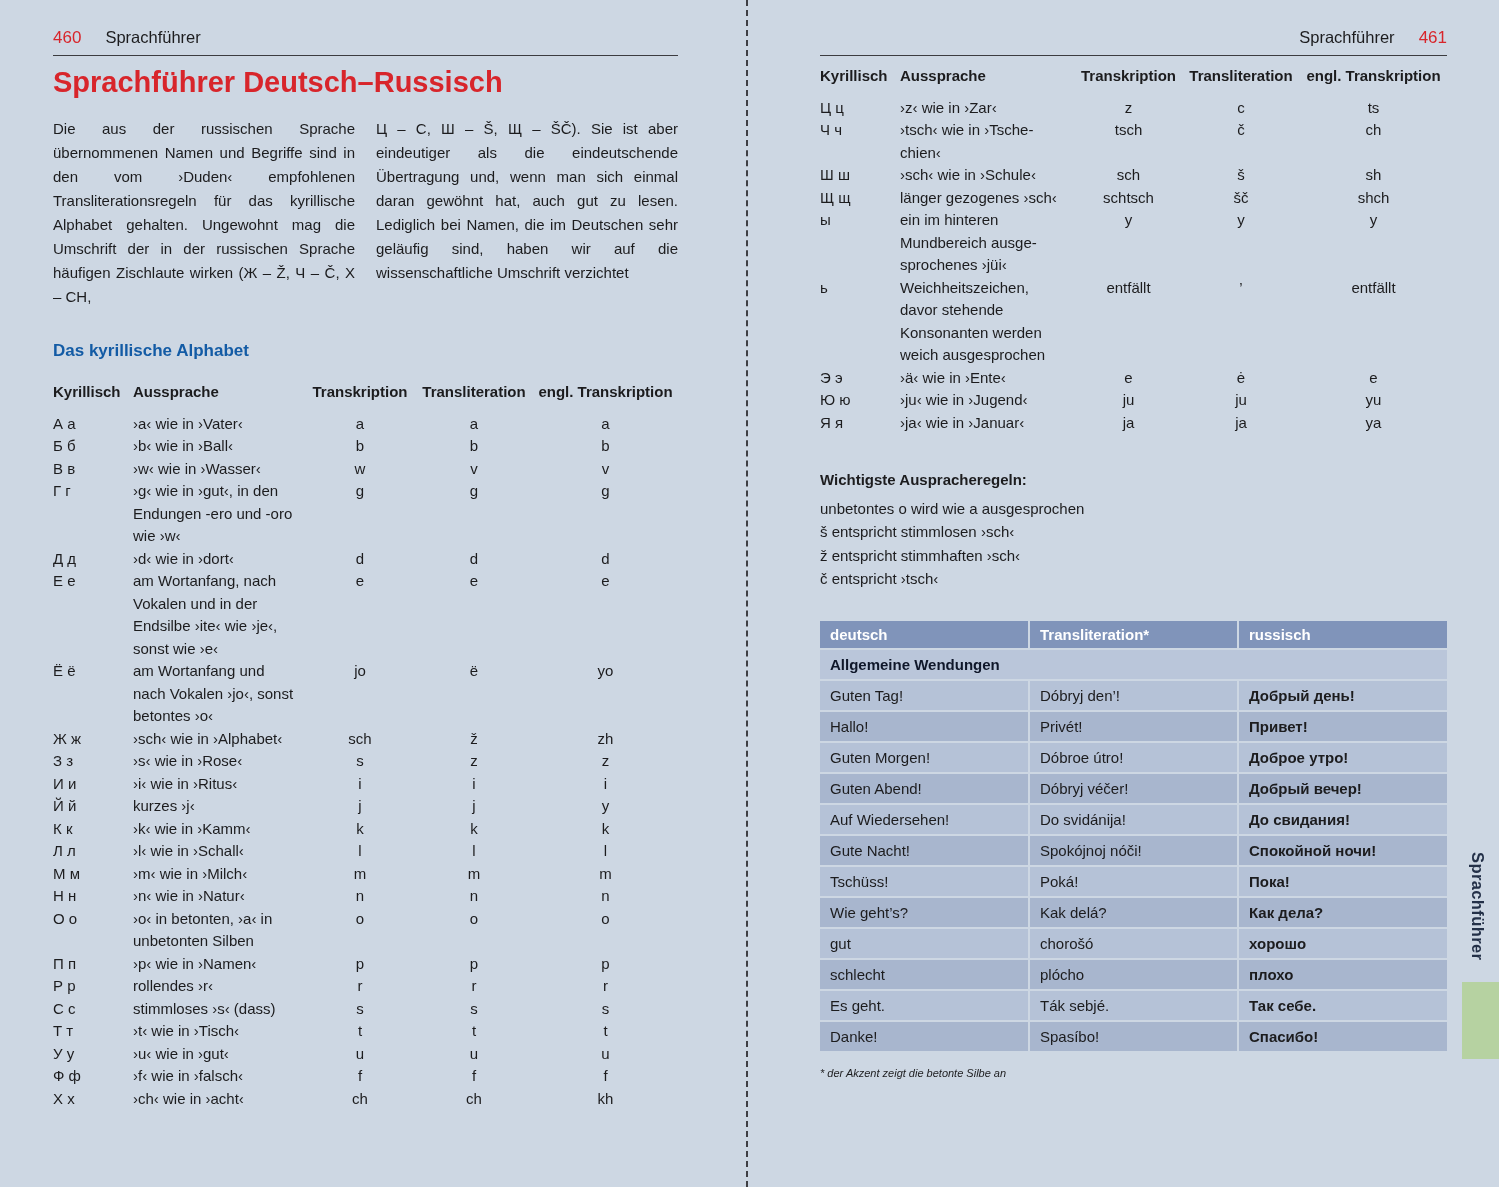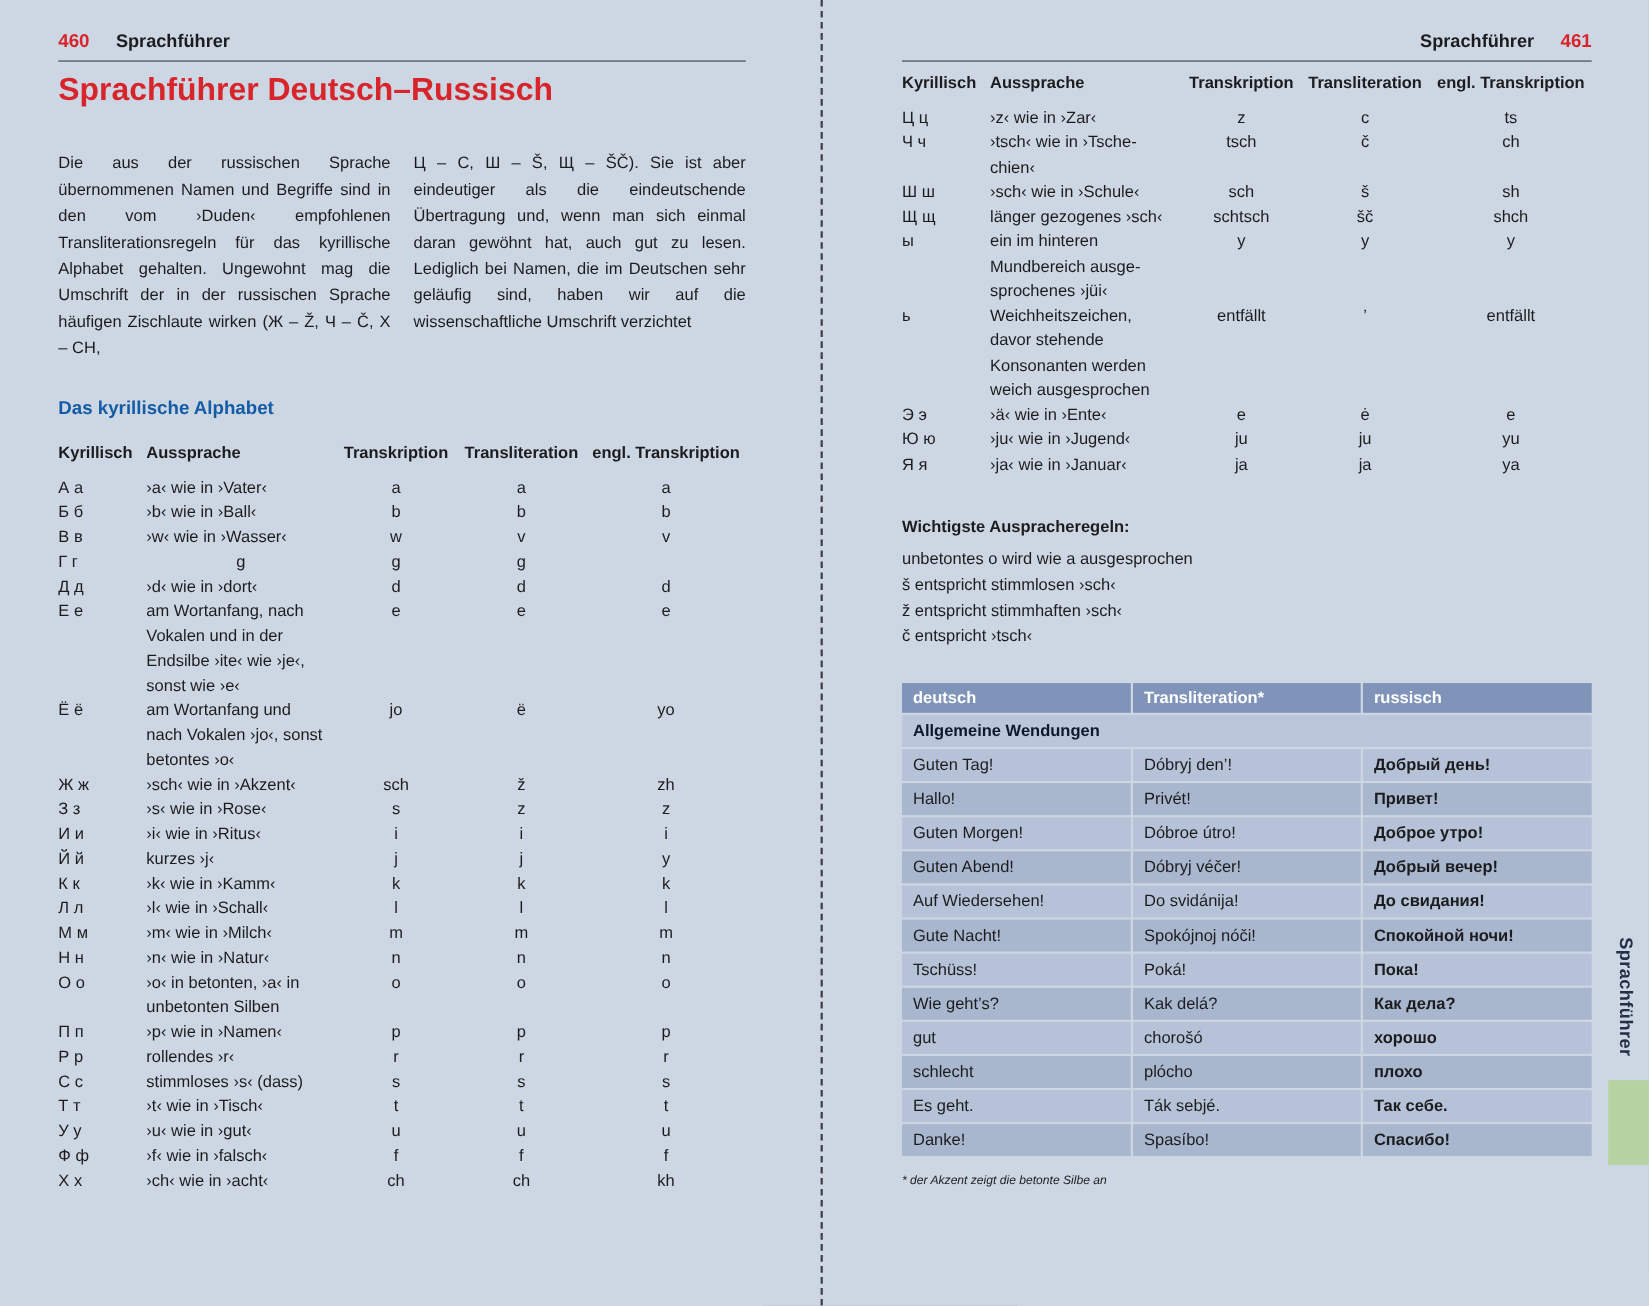--- a/index.html
+++ b/index.html
@@ -6,28 +6,28 @@
   html,body { background:#b9c4d3; }
   body { font-family:"Liberation Sans","DejaVu Sans",sans-serif; color:#1c1c1e; }
 
   .spread { position:relative; width:1499px; height:1187px; background:#cdd7e3; overflow:hidden; }
 
   .page { position:absolute; top:28px; }
   .page-left  { left:53px;  width:625px; }
   .page-right { left:820px; width:627px; }
 
   
-  .pg-header { display:flex; align-items:baseline; gap:24px; font-size:16.5px; font-weight:bold;
+  .pg-header { display:flex; align-items:baseline; gap:24px; font-size:16.5px; font-weight:normal;
                padding-bottom:7px; border-bottom:1.8px solid #3c3c40; }
   .page-right .pg-header { justify-content:flex-end; }
   .pg-num { color:#d8252b; font-size:17px; }
 
   .title { color:#d8252b; font-size:29px; font-weight:bold; margin-top:10px; }
 
-  .intro { display:flex; gap:21px; margin-top:38px; font-size:15px; line-height:24px; text-align:justify; }
+  .intro { display:flex; gap:21px; margin-top:18px; font-size:15px; line-height:24px; text-align:justify; }
   .intro p { flex:1; hyphens:auto; }
 
   .blue-head { color:#135ba5; font-size:17px; font-weight:bold; margin-top:32px; }
 
   
   .alpha { font-size:15px; }
   .page-left  .alpha { margin-top:20px; }
   .page-right .alpha { margin-top:9px; }
   .alpha-row { display:grid; line-height:22.5px; align-items:start; }
   .page-left  .alpha-row { grid-template-columns:80px 172px 110px 118px 145px; }
@@ -108,20 +108,21 @@
           <div class="alpha-row">
             <span class="c-cyr">В в</span>
             <span class="c-desc">›w‹ wie in ›Wasser‹</span>
             <span class="cc">w</span>
             <span class="cc">v</span>
             <span class="cc">v</span>
           </div>
 
           <div class="alpha-row">
             <span class="c-cyr">Г г</span>
+            <span class="c-desc">›g‹ wie in ›gut‹, in den Endungen -ero und -oro wie ›w‹</span>
             <span class="cc">g</span>
             <span class="cc">g</span>
             <span class="cc">g</span>
           </div>
 
           <div class="alpha-row">
             <span class="c-cyr">Д д</span>
             <span class="c-desc">›d‹ wie in ›dort‹</span>
             <span class="cc">d</span>
             <span class="cc">d</span>
@@ -139,21 +140,21 @@
           <div class="alpha-row">
             <span class="c-cyr">Ё ё</span>
             <span class="c-desc">am Wortanfang und nach Vokalen ›jo‹, sonst betontes ›o‹</span>
             <span class="cc">jo</span>
             <span class="cc">ë</span>
             <span class="cc">yo</span>
           </div>
 
           <div class="alpha-row">
             <span class="c-cyr">Ж ж</span>
-            <span class="c-desc">›sch‹ wie in ›Akzent‹</span>
+            <span class="c-desc">›sch‹ wie in ›Alphabet‹</span>
             <span class="cc">sch</span>
             <span class="cc">ž</span>
             <span class="cc">zh</span>
           </div>
 
           <div class="alpha-row">
             <span class="c-cyr">З з</span>
             <span class="c-desc">›s‹ wie in ›Rose‹</span>
             <span class="cc">s</span>
             <span class="cc">z</span>

